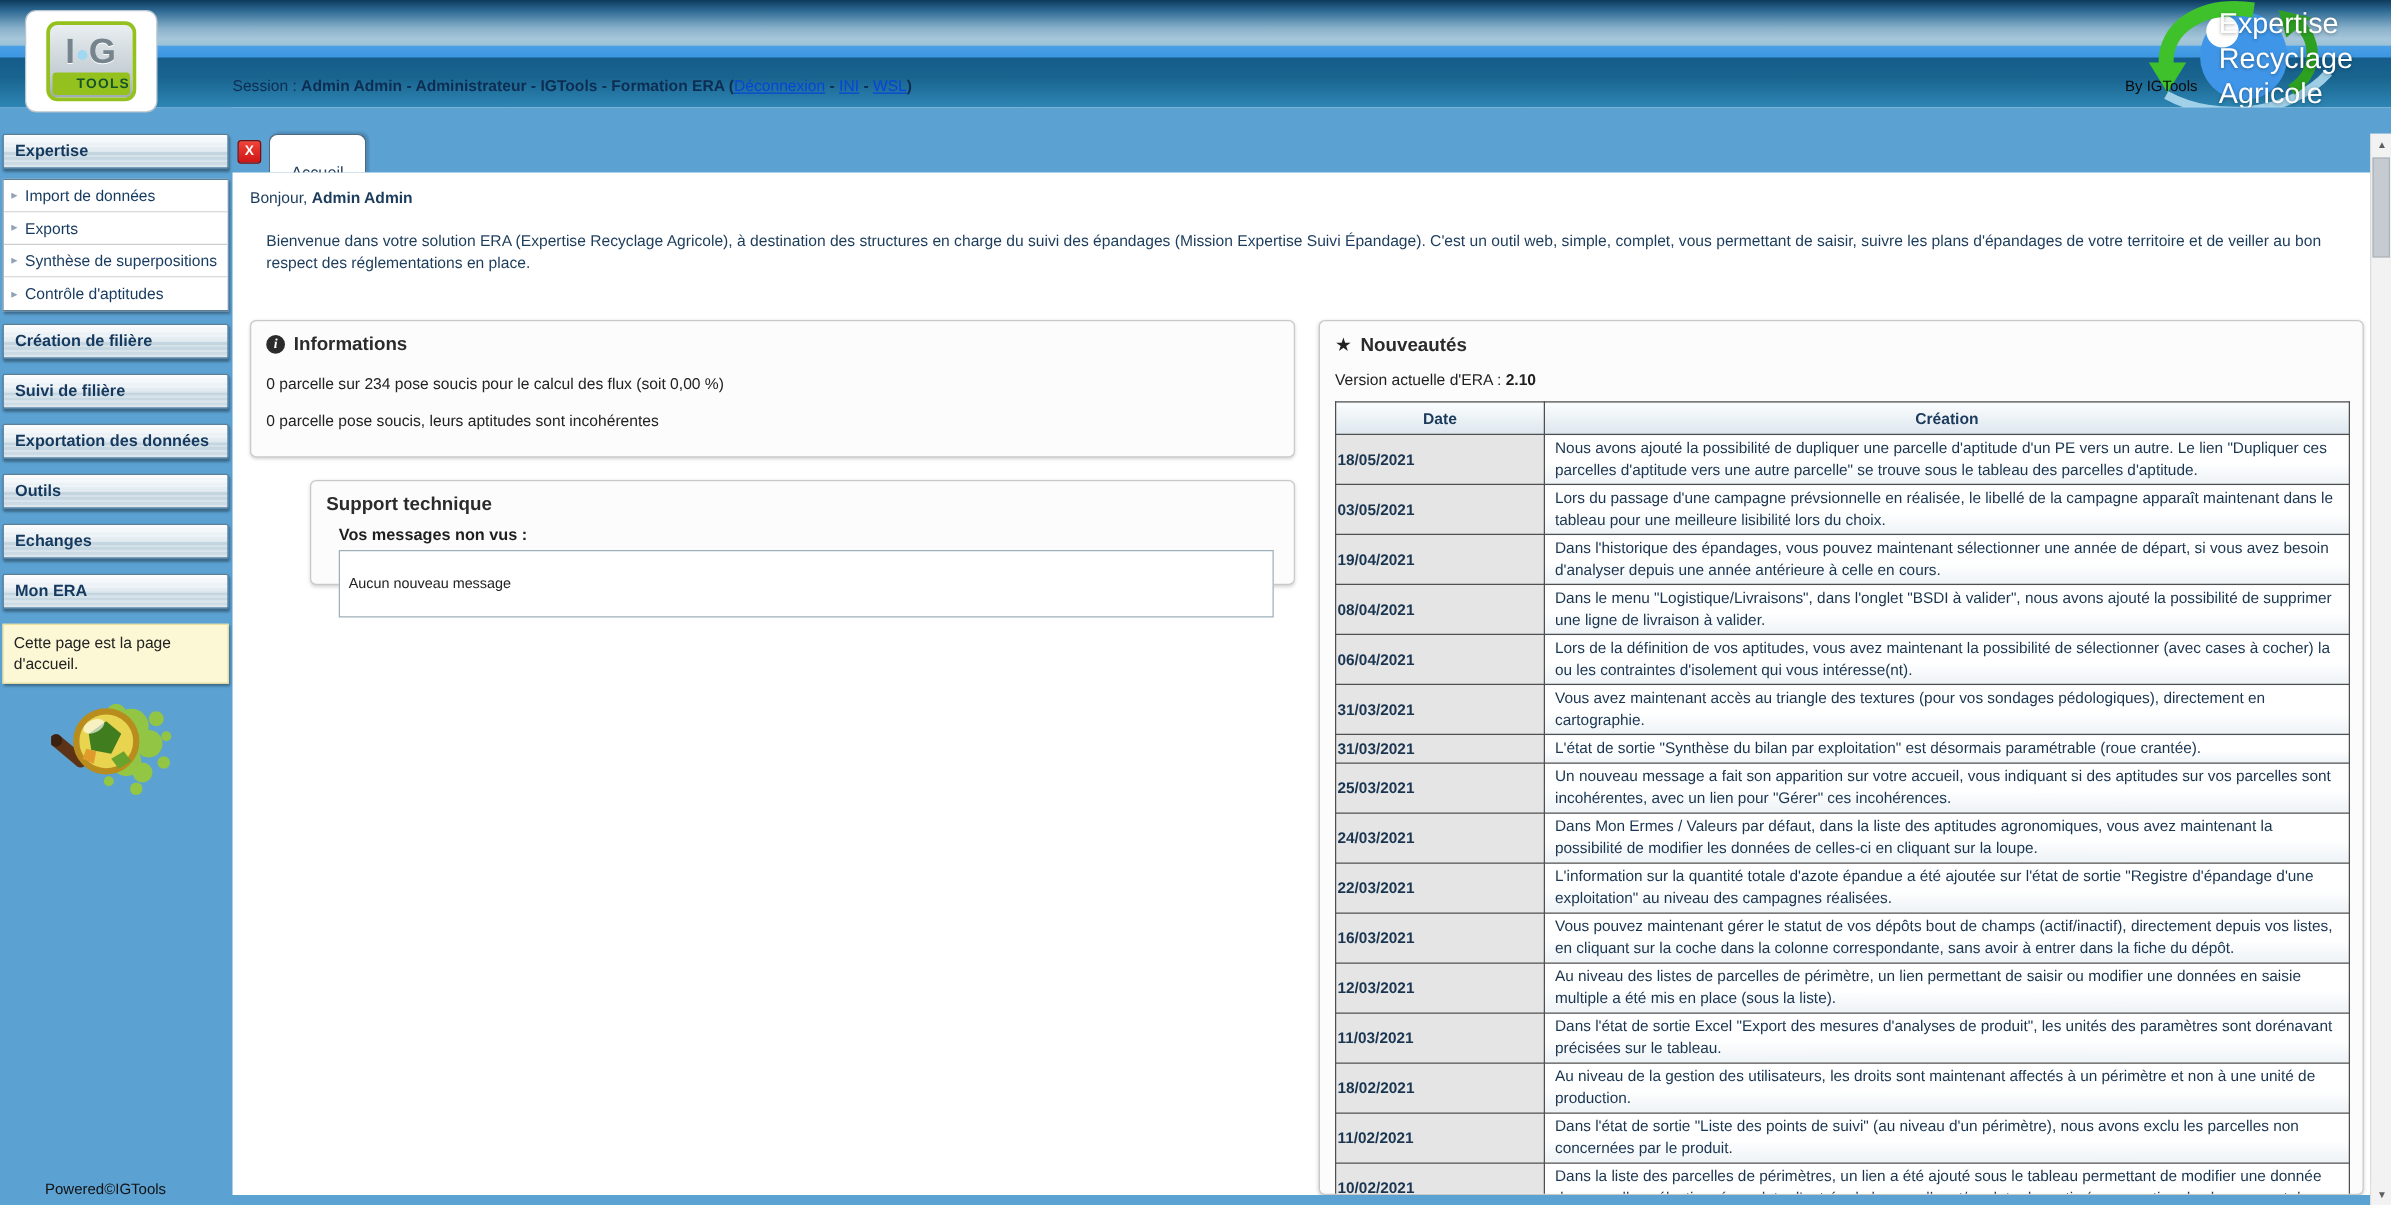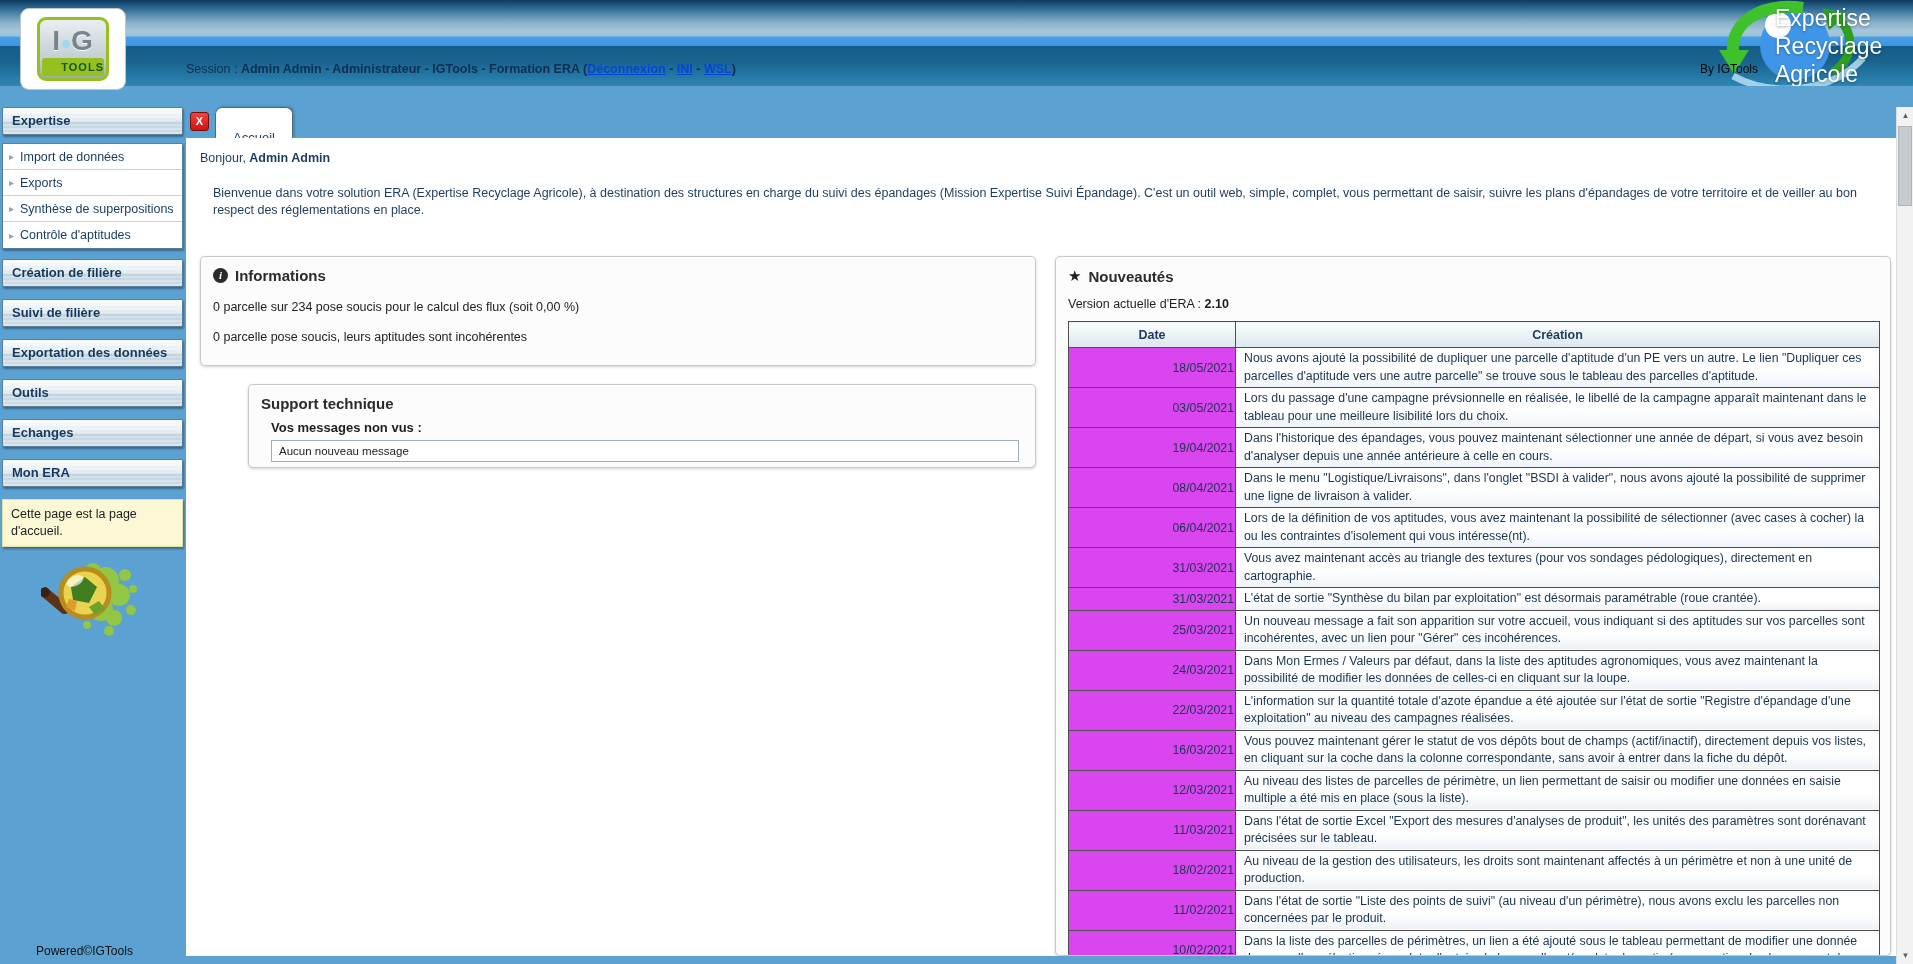--- a/index.html
+++ b/index.html
@@ -25,21 +25,21 @@
   }
   .ig-letters { text-align:center; font-weight:bold; font-size:28px; line-height:30px;
     color:#76848d; text-shadow:0 1px 0 #fff; letter-spacing:1px; }
   .ig-dot { display:inline-block; width:8px; height:8px; border-radius:50%;
     background:#9fd8f0; margin:0 1px 2px 1px; }
   .ig-tools { background:#95c11f; color:#14532d; font-weight:bold; font-size:11px;
     text-align:right; line-height:18px; letter-spacing:1px; margin:2px; border-radius:3px; }
 
   .session-line { position:absolute; left:186px; bottom:10px; font-size:12.5px; color:#0d2d52; }
   .session-line b { font-weight:bold; }
-  .session-link { color:#0645d6; font-weight:bold; text-decoration:underline; cursor:pointer; }
+  .session-link { color:#0645d6; font-weight:normal; text-decoration:underline; cursor:pointer; }
   .session-sep { font-weight:bold; }
 
   .era-logo { position:absolute; top:0; right:10px; width:200px; height:100px; }
   .era-logo svg { position:absolute; left:0; top:0; }
   .era-text { position:absolute; left:72px; top:4px; color:#fff; font-size:23px;
     line-height:28px; text-shadow:0 1px 3px rgba(0,0,0,.35); white-space:nowrap; }
   .byline { position:absolute; top:62px; right:155px; color:#0a0a0a; font-size:12px; }
 
   
   .body-row { position:relative; display:flex; width:1913px; height:878px; background:#5ba1d2; }
@@ -94,31 +94,31 @@
     display:flex; align-items:center; gap:7px; }
   .info-icon { display:inline-block; width:15px; height:15px; border-radius:50%;
     background:#2b2b2b; color:#fff; font-size:11px; font-weight:bold; text-align:center;
     line-height:15px; font-family:"Liberation Serif",serif; font-style:italic; }
   .star-icon { font-size:15px; color:#222; }
   .panel-info { height:110px; }
   .panel-info p { margin:16px 0 0 0; font-size:12.5px; color:#222; }
   .panel-support { margin-top:18px; height:84px;margin-left:48px; }
   .support-label { margin:8px 0 5px 10px; font-weight:bold; font-size:13px; color:#1e1e1e; }
   .msg-box { margin:0 4px 0 10px; border:1px solid #9db0ba; background:#fff;
-    padding:4px 7px; font-size:11.5px; color:#222; }
+    padding:20px 7px; font-size:11.5px; color:#222; }
 
   .panel-news { height:700px; overflow:hidden; }
   .version-line { margin:12px 0 10px 0; font-size:12.5px; color:#1e1e1e; }
   .news-table { border-collapse:collapse; width:812px; table-layout:fixed; }
   .news-table th { border:1px solid #4f4f4f; height:26px; font-size:12.5px;
     font-weight:bold; color:#1b3a5c; text-align:center;
     background:linear-gradient(180deg,#fbfdfe,#dde7ee); }
   .news-table td { border:1px solid #4f4f4f; font-size:12.3px; color:#1a3550; }
   .th-date { width:167px; }
-  td.date-cell { text-align:right; vertical-align:middle; background:#d946ef; }
+  td.date-cell { text-align:left; vertical-align:middle; background:#e5e5e5;font-weight:bold; }
   td.lib-cell { padding:2px 8px; line-height:17.5px;
     background:linear-gradient(180deg,#ffffff 55%,#eef3f7 100%); }
 
   
   .v-scrollbar { position:absolute; right:0; top:21px; width:17px; height:857px;
     background:#f2f2f2; border-left:1px solid #dcdcdc; }
   .sb-btn { position:absolute; left:0; width:17px; height:17px; color:#5e5e5e;
     font-size:8px; text-align:center; line-height:17px; cursor:pointer; background:#f2f2f2; }
   .sb-up { top:0; } .sb-down { bottom:0; }
   .sb-thumb { position:absolute; left:1px; top:19px; width:14px; height:80px;

